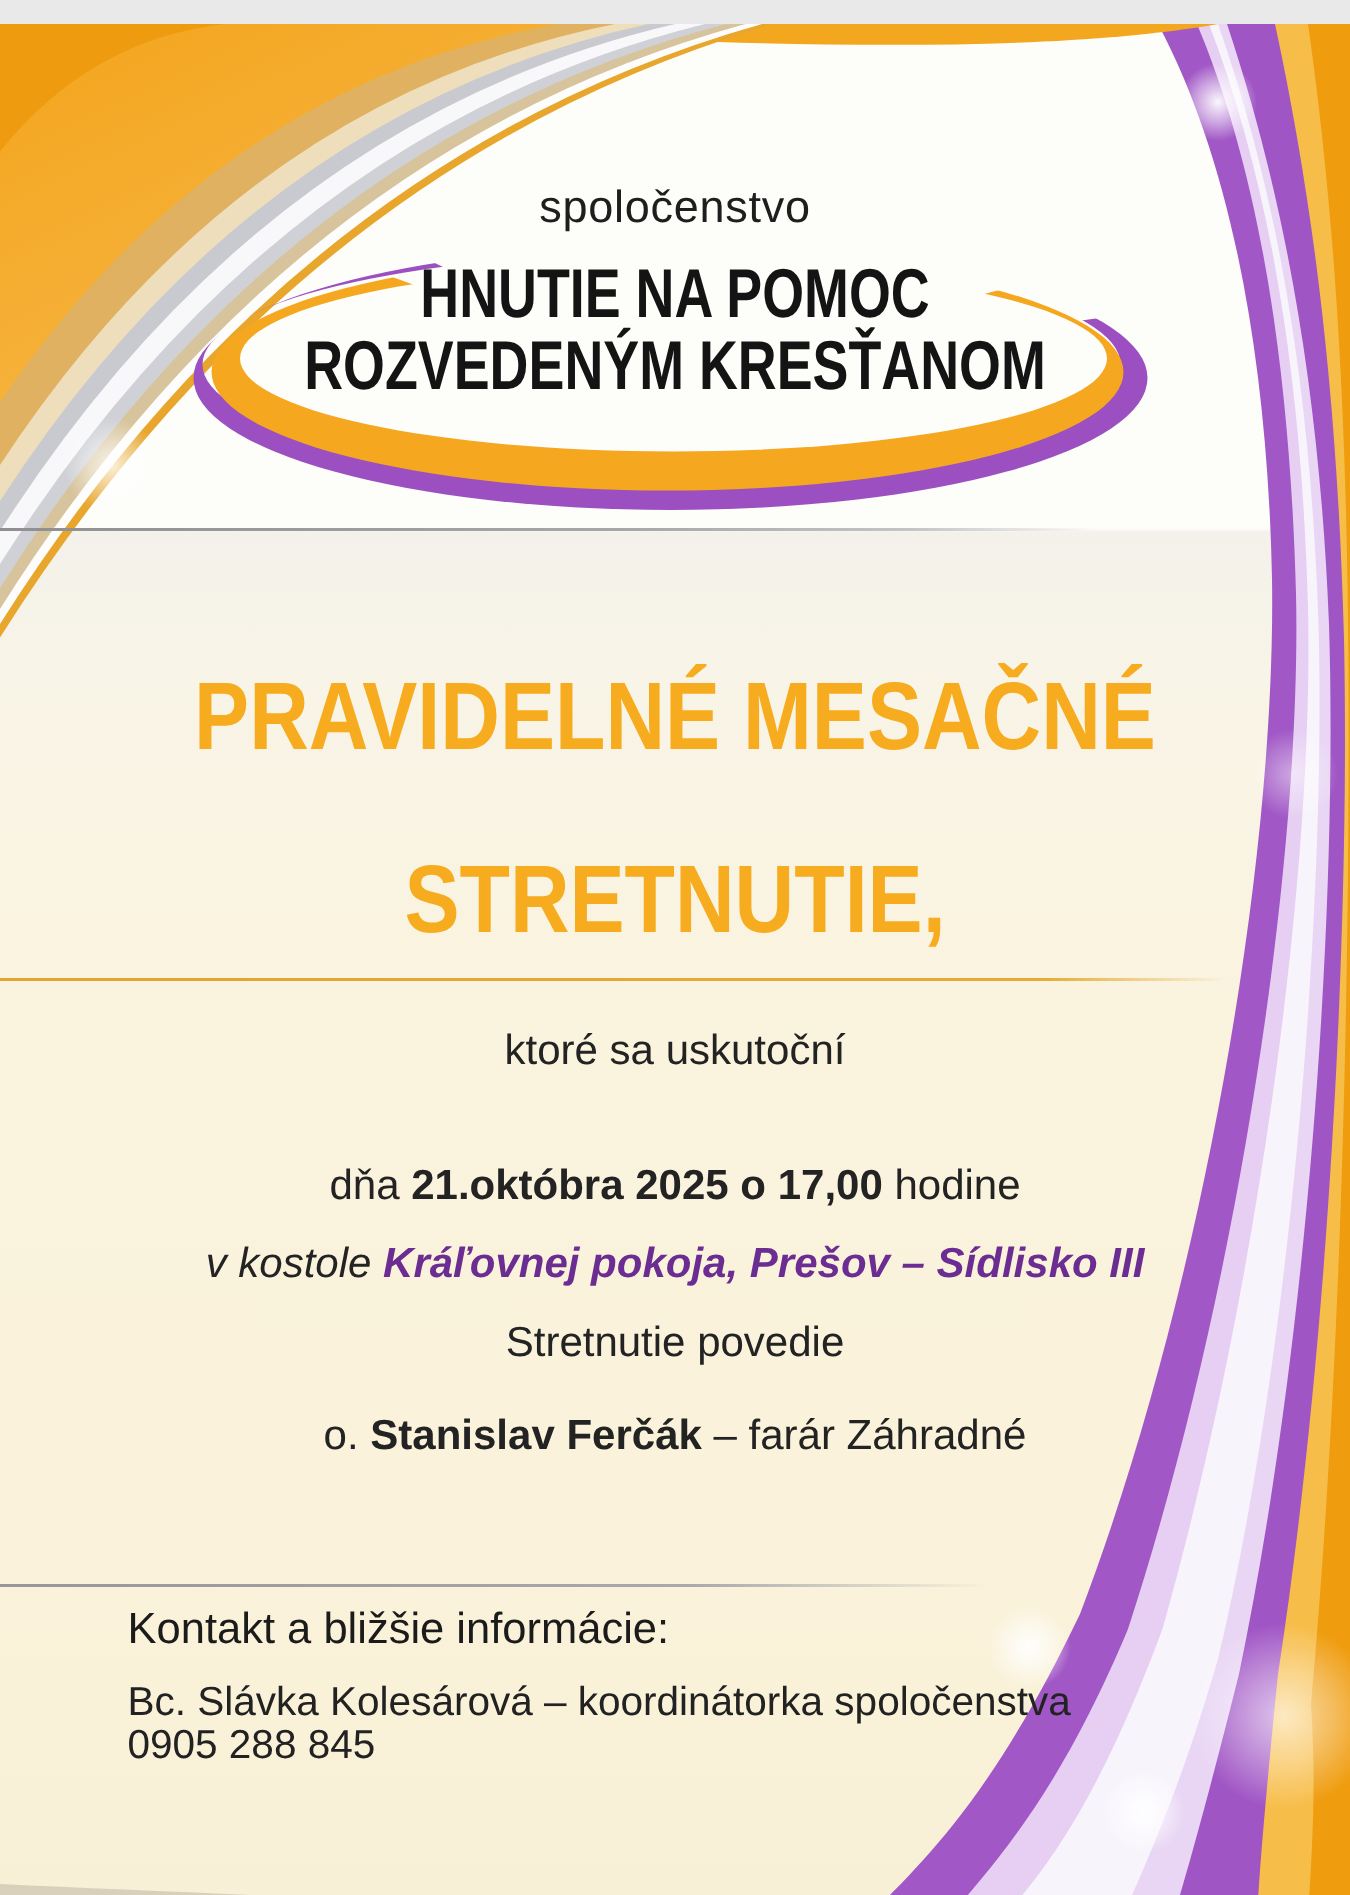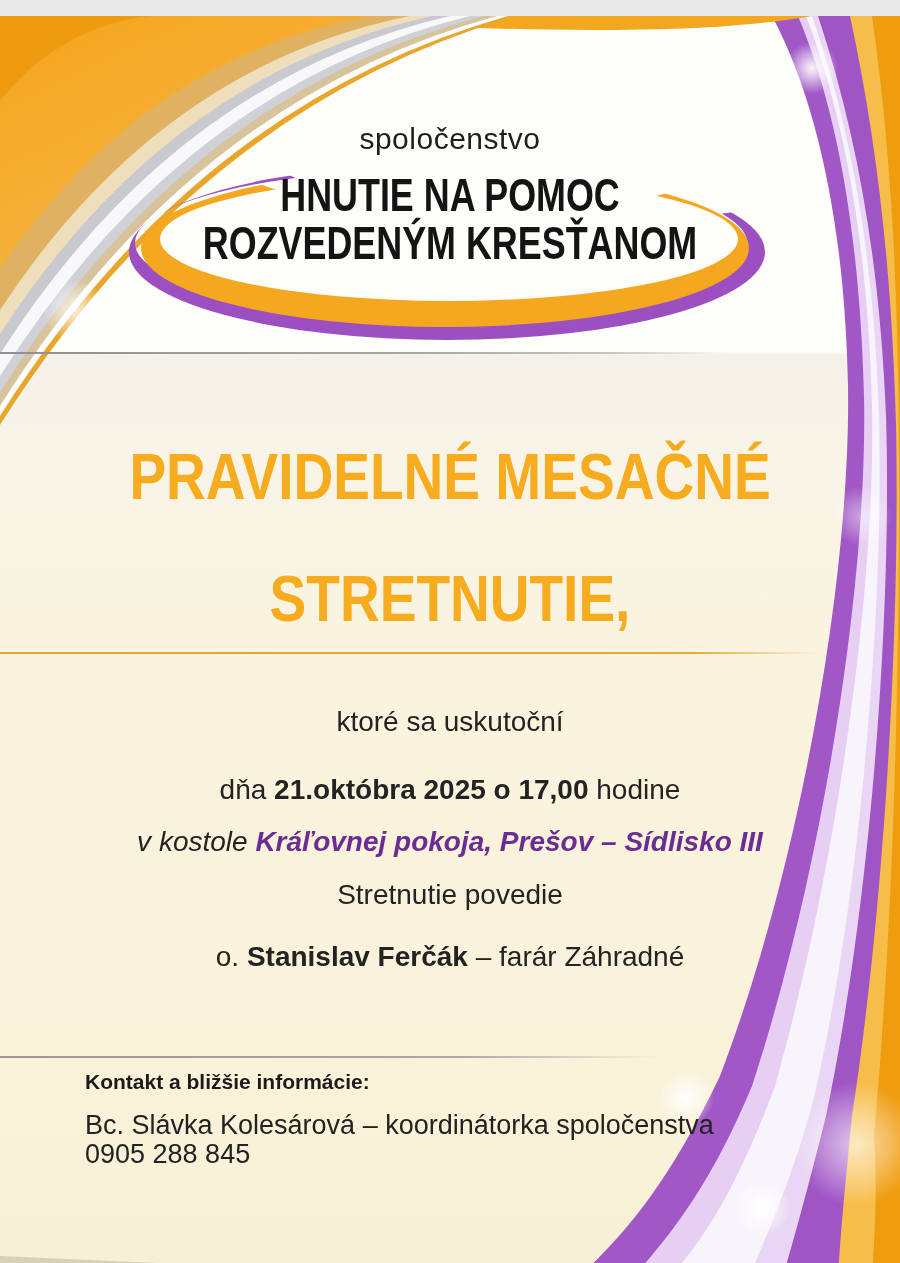--- a/index.html
+++ b/index.html
@@ -35,29 +35,29 @@
   }
   .invite{top:362px;font-size:29px;color:#1e1e1e;}
   .big-title{
     font-weight:bold;color:#f6ac1e;font-size:64px;
     transform:scaleX(.86);transform-origin:50% 50%;
     white-space:nowrap;letter-spacing:0;
   }
   .title1{top:424px;}
   .title2{top:546px;}
   .body-line{font-size:28px;color:#232323;}
-  .occurrence{top:690px;}
+  .occurrence{top:668px;}
   .date-line{top:758px;}
   .place-line{top:810px;font-style:italic;}
   .lead-line{top:863px;}
   .speaker-line{top:925px;}
   .b{font-weight:bold;}
   .purple{color:#6b2d91;font-weight:bold;}
   .contact{position:absolute;left:85px;top:1054px;text-align:left;color:#222;}
-  .contact-heading{font-size:21px;font-weight:bold;margin:0 0 17px 0;color:#1b1b1b;}
+  .contact-heading{font-size:29px;font-weight:normal;margin:0 0 17px 0;color:#1b1b1b;}
   .contact-row{font-size:27px;line-height:29px;margin:0;}
 </style>
 </head>
 <body>
 
 <div class="page">
 
   <svg class="decor" width="900" height="1263" viewBox="0 0 900 1263">
     <defs>
       <linearGradient id="gOrange" x1="0" y1="0" x2="0.7" y2="1">

